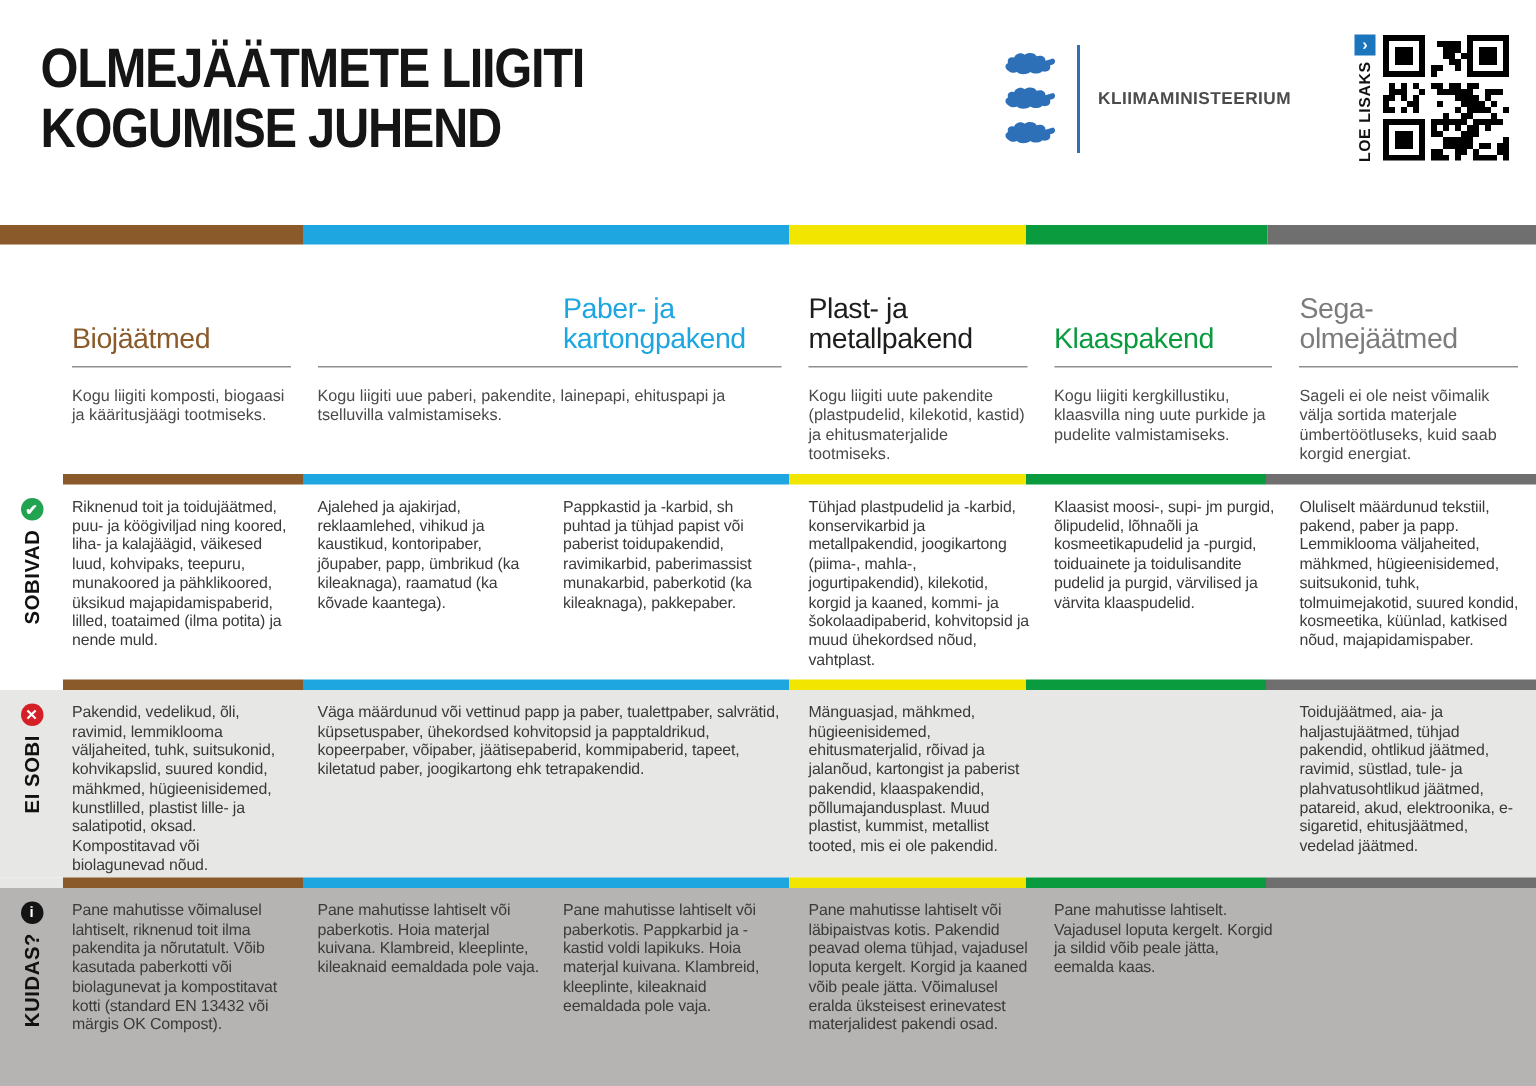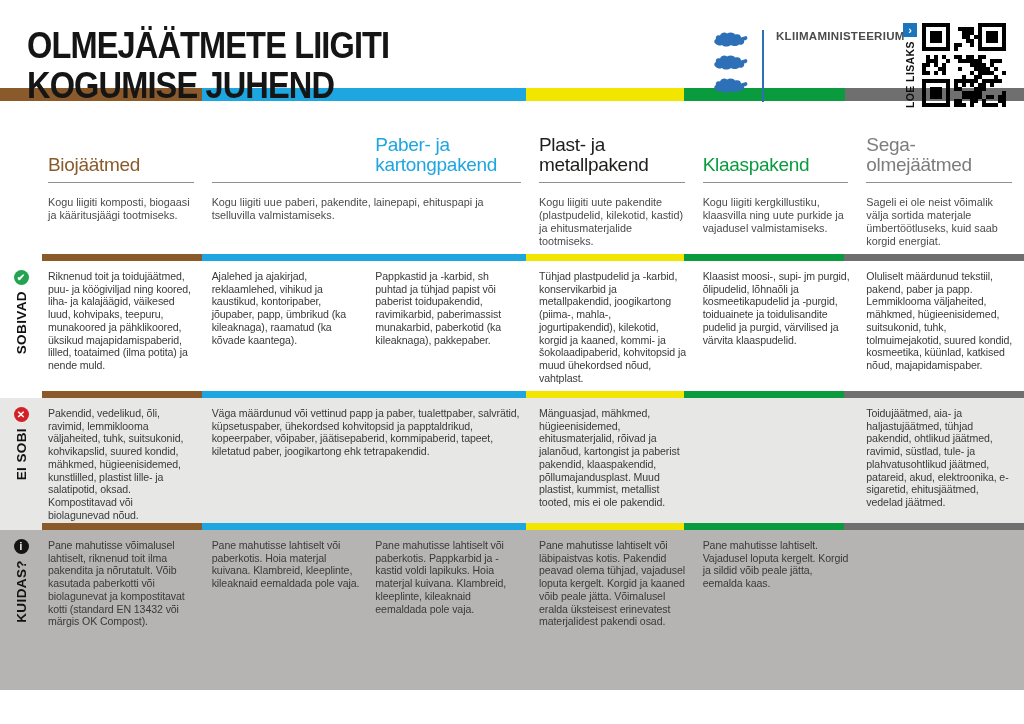--- a/index.html
+++ b/index.html
@@ -1,25 +1,25 @@
 <!DOCTYPE html>
 <html style="--brown: #8a5a2b; --blue: #1ea6e0; --yellow: #f2e600; --green: #0a9b3e; --gray: #6f6f6f; --title-black: #1d1d1b; --title-gray: #7c7c7c; --logo-blue: #2d70b8; --accent-blue-box: #1b75bc; --check-green: #21a350; --cross-red: #d51f26; --info-black: #141414; --eisobi-bg: #e7e7e6; --kuidas-bg: #b5b4b3;"><head>
 <meta charset="utf-8">
 <style>
   * { margin:0; padding:0; box-sizing:border-box; }
   html,body { width:1024px; height:724px; }
   body { font-family:"Liberation Sans", sans-serif; background:#fff; overflow:hidden; }
   .page { width:1024px; height:724px; position:relative; background:#fff; }
 
   
-  .header { position:relative; height:88px; background:#fff; }
+  .header { position:relative; height:150px; background:#fff; }
   .main-title { position:absolute; left:27px; top:26px; font-weight:700; font-size:37px;
     line-height:40px; letter-spacing:-1px; color:#151515; transform:scaleX(.88);
     transform-origin:0 0; white-space:nowrap; }
-  .logo-group { position:absolute; left:712px; top:30px; display:flex; }
+  .logo-group { position:absolute; left:668px; top:30px; display:flex; align-items:center; }
   .lions { width:42px; height:66px; }
   .logo-divider { width:2px; height:72px; margin:0 12px 0 8px; }
   .ministry { font-size:11.5px; font-weight:700; letter-spacing:.3px; color:#4b4b4b; }
   .qr-group { position:absolute; right:18px; top:23px; display:flex; gap:5px; }
   .qr-side { display:flex; flex-direction:column; align-items:center; gap:4px; }
   .arrow-box { width:14px; height:14px; display:flex; align-items:center; justify-content:center;
     color:#fff; font-size:11px; font-weight:700; }
   .vtext { writing-mode:vertical-rl; transform:rotate(180deg); font-weight:700; font-size:10.5px;
     letter-spacing:.4px; color:#111; }
   .qr { width:84px; height:84px; }
@@ -113,21 +113,21 @@
 
     <div class="rule gc2"></div>
     <div class="rule span23"></div>
     <div class="rule gc5"></div>
     <div class="rule gc6"></div>
     <div class="rule gc7"></div>
 
     <div class="desc gc2">Kogu liigiti komposti, biogaasi ja kääritusjäägi tootmiseks.</div>
     <div class="desc span23">Kogu liigiti uue paberi, pakendite, lainepapi, ehituspapi ja tselluvilla valmistamiseks.</div>
     <div class="desc gc5">Kogu liigiti uute pakendite (plastpudelid, kilekotid, kastid) ja ehitusmaterjalide tootmiseks.</div>
-    <div class="desc gc6">Kogu liigiti kergkillustiku, klaasvilla ning uute purkide ja vajadusel valmistamiseks.</div>
+    <div class="desc gc6">Kogu liigiti kergkillustiku, klaasvilla ning uute purkide ja pudelite valmistamiseks.</div>
     <div class="desc gc7">Sageli ei ole neist võimalik välja sortida materjale ümbertöötluseks, kuid saab korgid energiat.</div>
   </div>
 
   <div class="barwrap bar-on-white">
     <div class="sbar">
       <span class="seg s1 c-brown"></span>
         <span class="seg s2 c-blue"></span>
         <span class="seg s3 c-yellow"></span>
         <span class="seg s4 c-green"></span>
         <span class="seg s5 c-gray"></span>

